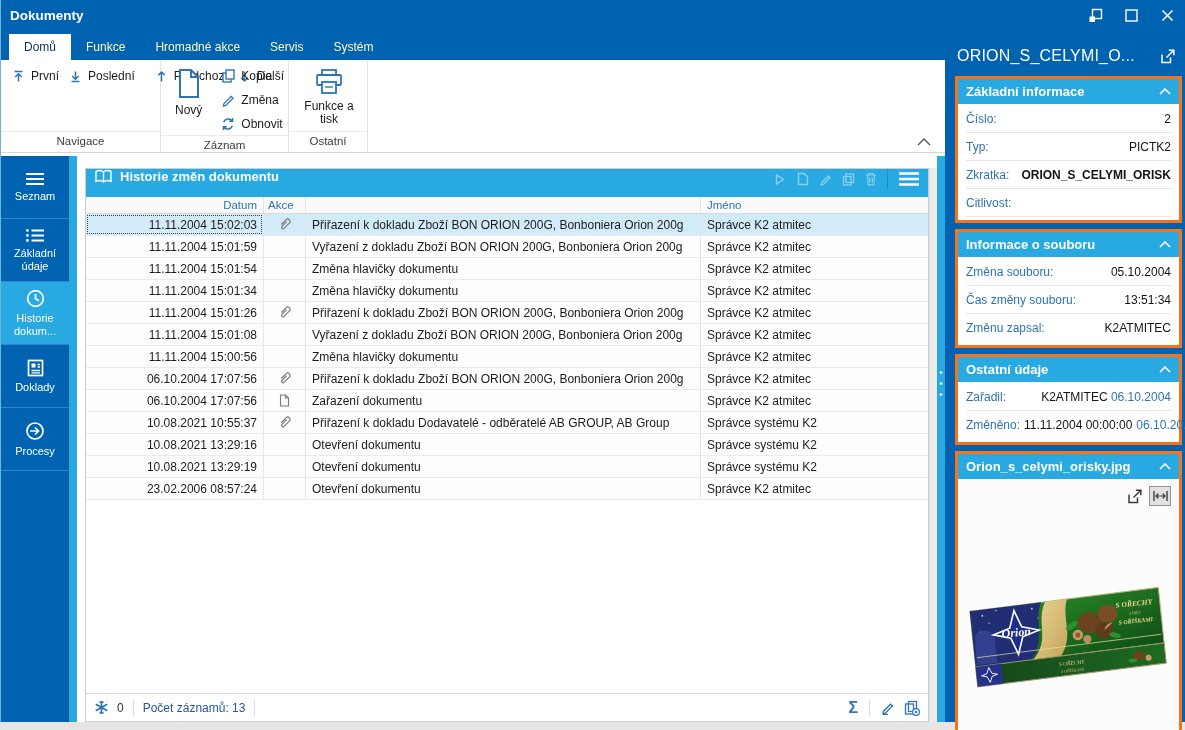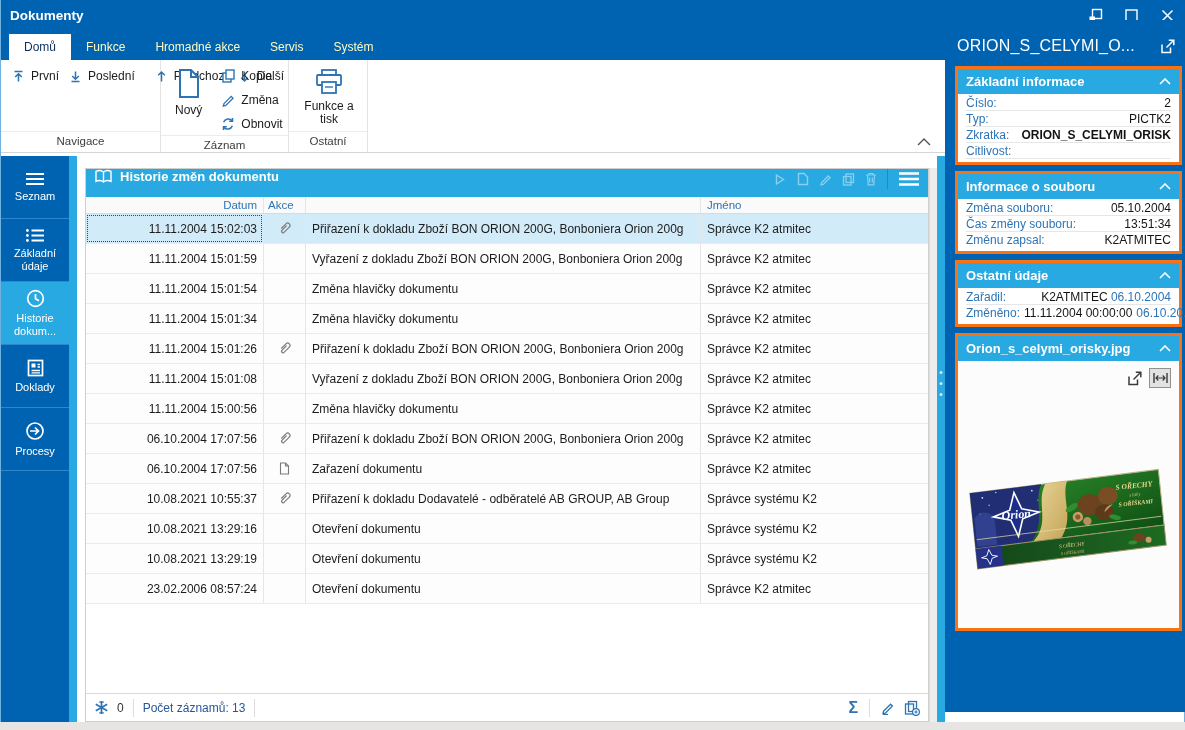--- a/index.html
+++ b/index.html
@@ -62,46 +62,46 @@
   .tbl-tools .sep{width:1px; height:20px; background:#1B8CC9;}
   .tbl-cols{height:17px; flex:none; display:flex; background:#FAFAFA; border-bottom:1px solid #DADADA;
     color:var(--lblue); font-size:11.5px; align-items:center;}
   .c-datum{width:177px; flex:none; text-align:right; padding-right:6px;}
   .c-akce{width:43px; flex:none; display:flex; align-items:center; justify-content:center;
     border-left:1px solid #E6E6E6; border-right:1px solid #E6E6E6; height:100%;}
   .tbl-cols .c-akce{justify-content:flex-start; padding-left:4px;}
   .c-desc{width:395px; flex:none; padding-left:6px; border-right:1px solid #E6E6E6; height:100%;
     display:flex; align-items:center; white-space:nowrap; overflow:hidden;}
   .c-jmeno{flex:1; padding-left:6px; display:flex; align-items:center; white-space:nowrap; overflow:hidden;}
-  .trow{height:30px; flex:none; display:flex; align-items:stretch; border-bottom:1px solid #EBEBEB;
+  .trow{height:22px; flex:none; display:flex; align-items:stretch; border-bottom:1px solid #EBEBEB;
     background:#FDFDFD; cursor:pointer;}
   .trow .c-datum{display:flex; align-items:center; justify-content:flex-end;}
   .trow.selected{background:var(--sel);}
   .trow.selected .c-datum{outline:1px dotted #444; outline-offset:-2px;}
   .tbl-fill{flex:1;}
   .tbl-foot{height:28px; flex:none; border-top:1px solid #D9D9D9; display:flex; align-items:center;
     padding:0 8px; background:#FFF;}
   .tbl-foot .fsep{width:1px; height:18px; background:#DDD; margin:0 9px;}
   .tbl-foot .count{color:#27579A;}
   .tbl-foot .right{margin-left:auto; display:flex; align-items:center; gap:9px;}
   .sigma{color:var(--lblue); font-size:16px; font-weight:bold; line-height:1;}
   .scrollstrip{position:absolute; top:168px; left:928px; width:8px; height:554px; background:#EDEDED;
     border-left:1px solid #DDD;}
 
   
-  .panel{position:absolute; top:20px; left:944px; width:241px; height:692px; background:var(--dark);
+  .panel{position:absolute; top:30px; left:944px; width:241px; height:692px; background:var(--dark);
     padding:0 4px;}
   .panel-title{height:46px; display:flex; align-items:center; padding:6px 6px 0 8px;}
   .panel-title .pt{color:#FFF; font-size:16px; letter-spacing:.2px; white-space:nowrap; overflow:hidden; flex:1;}
   .card{margin-bottom:6px; background:#FFF; border:3px solid #f97316;margin-left:6px;}
   .chead{height:25px; background:var(--azure); color:#FFF; font-weight:bold; font-size:13px;
     display:flex; align-items:center; padding:0 8px;}
   .chead .chev{margin-left:auto; cursor:pointer;}
   .cbody{padding:1px 8px 3px 8px;}
-  .prow{display:flex; justify-content:space-between; align-items:center; height:16px;
+  .prow{display:flex; justify-content:space-between; align-items:center; height:28px;
     border-bottom:1px solid #E6E6E6; gap:4px;}
   .prow .lab{color:var(--lblue); white-space:nowrap;}
   .prow .val{color:#141414; text-align:right; white-space:nowrap;}
   .prow .val.bold{font-weight:bold;}
   .prow .val.blue{color:var(--lblue);}
   .prow.flow{justify-content:flex-start;}
   .imgbody{position:relative; height:267px; background:#FCFCFC;}
   .imgbtns{position:absolute; top:7px; right:8px; display:flex; gap:6px; align-items:center;}
   .fitbtn{width:22px; height:20px; background:#E2E2E2; border:1px solid #909090;
     display:flex; align-items:center; justify-content:center; cursor:pointer;}

